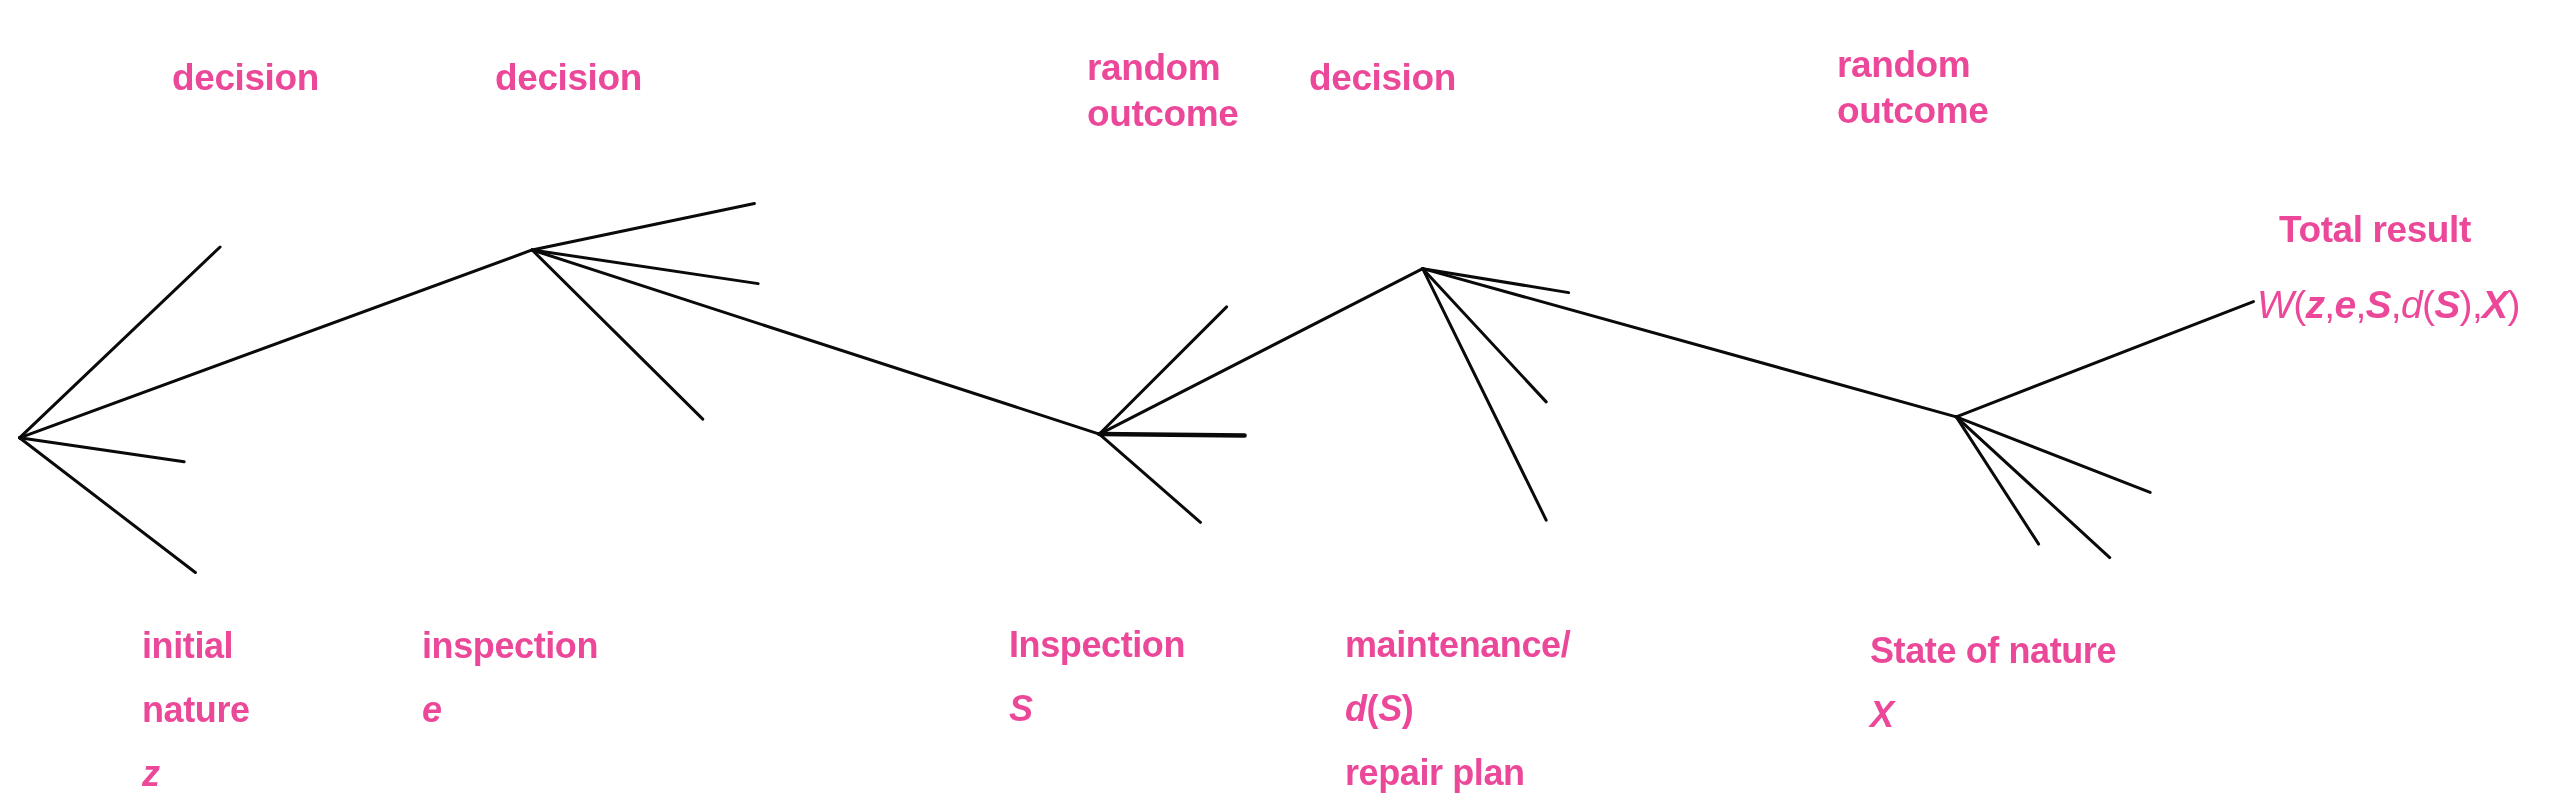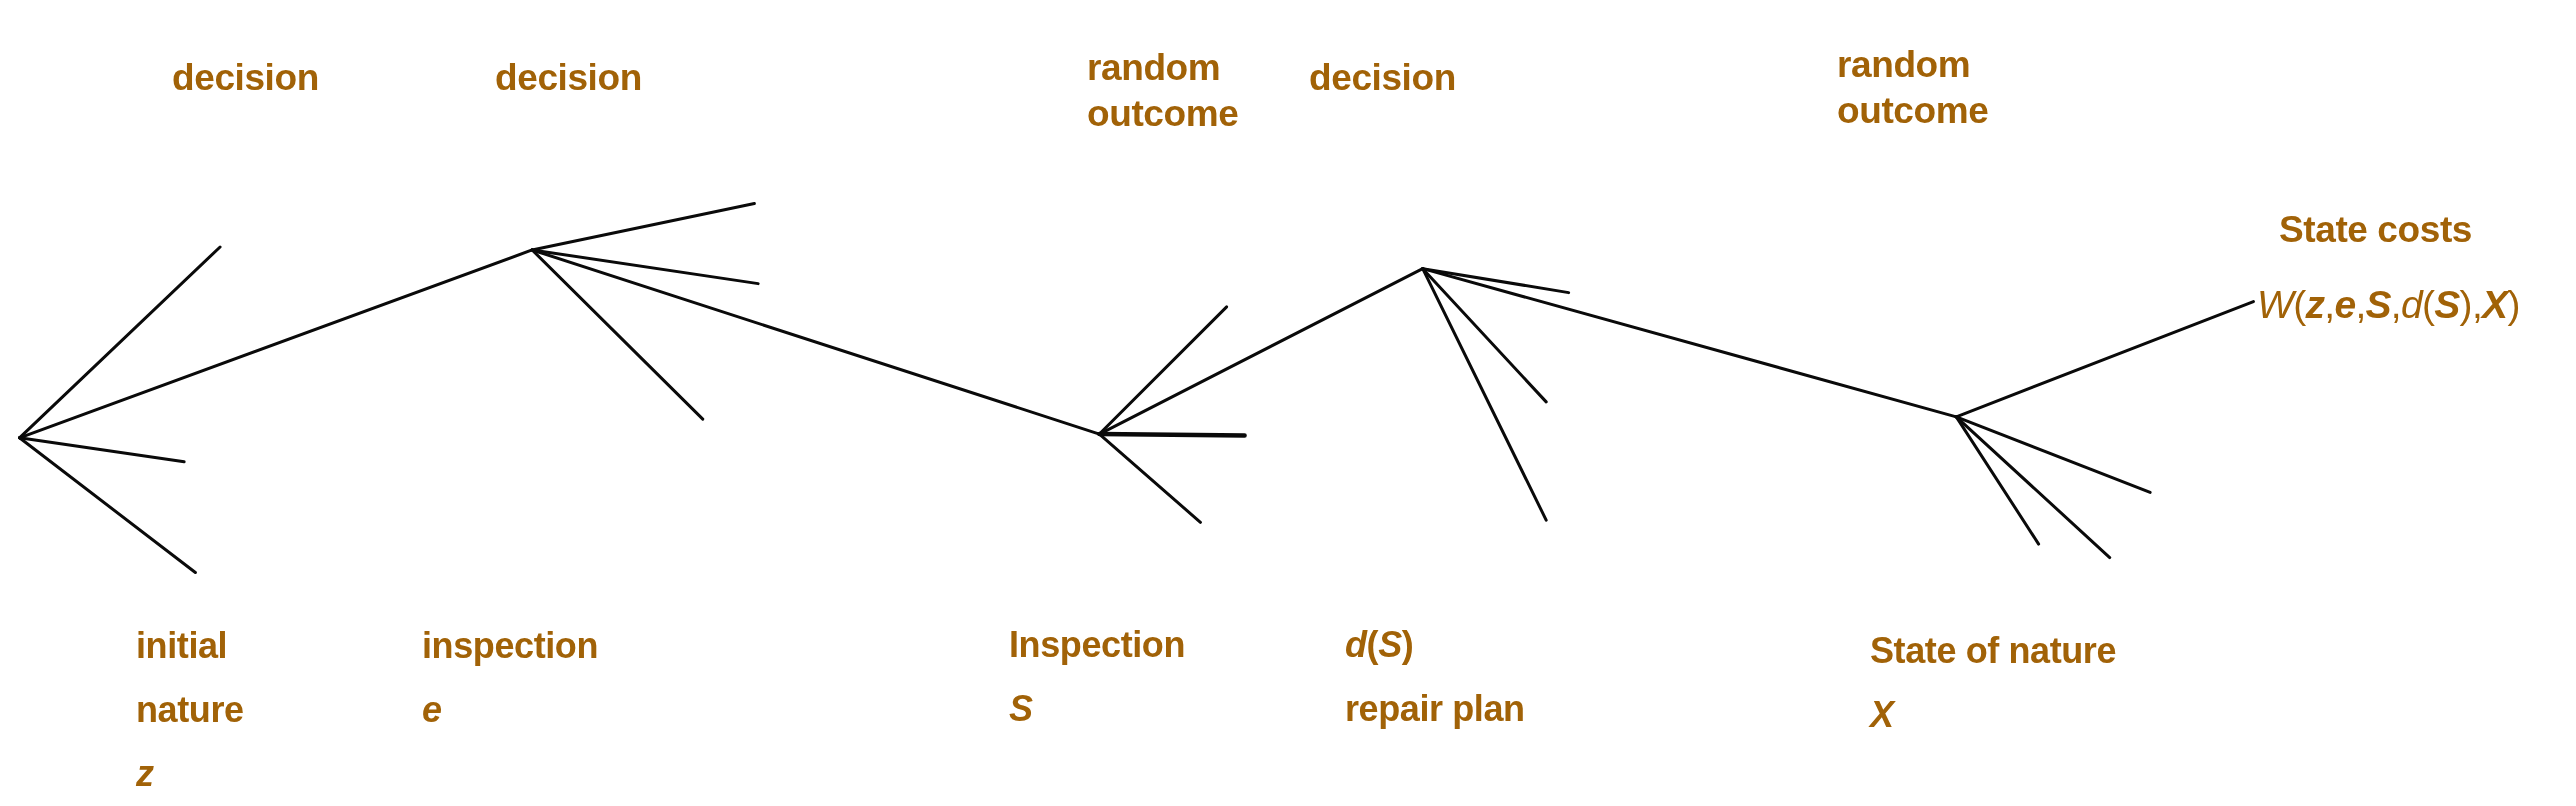--- a/index.html
+++ b/index.html
@@ -8,21 +8,21 @@
     position: relative;
     width: 2576px;
     height: 806px;
     overflow: hidden;
   }
   .stage svg { position: absolute; left: 0; top: 0; }
   .lbl {
     position: absolute;
     font-weight: 700;
     white-space: nowrap;
-    color: #a16207;
+    color: #ec4899;
   }
   .top  { font-size: 37px; line-height: 46px; letter-spacing: -0.4px; }
   .bot  { font-size: 36px; line-height: 64px; letter-spacing: -0.4px; }
   .formula { font-size: 39px; line-height: 43px; font-weight: 400; letter-spacing: -0.7px; }
   .st-b  { font-weight: 700; font-style: normal; }
   .st-bi { font-weight: 700; font-style: italic; }
   .st-i  { font-weight: 400; font-style: italic; }
   .st-n  { font-weight: 400; font-style: normal; }
 </style>
 </head>
@@ -44,52 +44,53 @@
       <line x1="1468" y1="580" x2="1638" y2="410" stroke="#0a0a0a" stroke-width="4" stroke-linecap="round"></line>
       <line x1="1468" y1="580" x2="1662" y2="582" stroke="#0a0a0a" stroke-width="6" stroke-linecap="round"></line>
       <line x1="1468" y1="580" x2="1603" y2="698" stroke="#0a0a0a" stroke-width="4" stroke-linecap="round"></line>
       <line x1="1900" y1="359" x2="2095" y2="391" stroke="#0a0a0a" stroke-width="4" stroke-linecap="round"></line>
       <line x1="1900" y1="359" x2="2065" y2="537" stroke="#0a0a0a" stroke-width="4" stroke-linecap="round"></line>
       <line x1="1900" y1="359" x2="2065" y2="695" stroke="#0a0a0a" stroke-width="4" stroke-linecap="round"></line>
       <line x1="2613" y1="557" x2="2872" y2="658" stroke="#0a0a0a" stroke-width="4" stroke-linecap="round"></line>
       <line x1="2613" y1="557" x2="2818" y2="745" stroke="#0a0a0a" stroke-width="4" stroke-linecap="round"></line>
       <line x1="2613" y1="557" x2="2723" y2="727" stroke="#0a0a0a" stroke-width="4" stroke-linecap="round"></line>
     </svg>
-  <div class="lbl top" style="left: 2279px; top: 207px;">State costs</div>
+  <div class="lbl top" style="left: 2279px; top: 207px;">Total result</div>
 <div class="lbl top" style="left: 172px; top: 55px;">
       <div>decision</div>
     </div>
     <div class="lbl top" style="left: 495px; top: 55px;">
       <div>decision</div>
     </div>
     <div class="lbl top" style="left: 1087px; top: 45px;">
       <div>random</div>
       <div>outcome</div>
     </div>
     <div class="lbl top" style="left: 1309px; top: 55px;">
       <div>decision</div>
     </div>
     <div class="lbl top" style="left: 1837px; top: 42px;">
       <div>random</div>
       <div>outcome</div>
     </div>
-    <div class="lbl bot" style="left: 136px; top: 614px;">
+    <div class="lbl bot" style="left: 142px; top: 614px;">
       <div><span class="st-b">initial</span></div>
       <div><span class="st-b">nature</span></div>
       <div><span class="st-bi">z</span></div>
     </div>
     <div class="lbl bot" style="left: 422px; top: 614px;">
       <div><span class="st-b">inspection</span></div>
       <div><span class="st-bi">e</span></div>
     </div>
     <div class="lbl bot" style="left: 1009px; top: 613px;">
       <div><span class="st-b">Inspection</span></div>
       <div><span class="st-bi">S</span></div>
     </div>
     <div class="lbl bot" style="left: 1345px; top: 613px;">
+      <div><span class="st-b">maintenance/</span></div>
       <div><span class="st-bi">d</span><span class="st-b">(</span><span class="st-bi">S</span><span class="st-b">)</span></div>
       <div><span class="st-b">repair plan</span></div>
     </div>
     <div class="lbl bot" style="left: 1870px; top: 619px;">
       <div><span class="st-b">State of nature</span></div>
       <div><span class="st-bi">X</span></div>
     </div>
     <div class="lbl formula" style="left: 2257px; top: 283px;"><span class="st-i">W</span><span class="st-n">(</span><span class="st-bi">z</span><span class="st-n">,</span><span class="st-bi">e</span><span class="st-n">,</span><span class="st-bi">S</span><span class="st-n">,</span><span class="st-i">d</span><span class="st-n">(</span><span class="st-bi">S</span><span class="st-n">)</span><span class="st-n">,</span><span class="st-bi">X</span><span class="st-n">)</span></div>
   </div>
 

